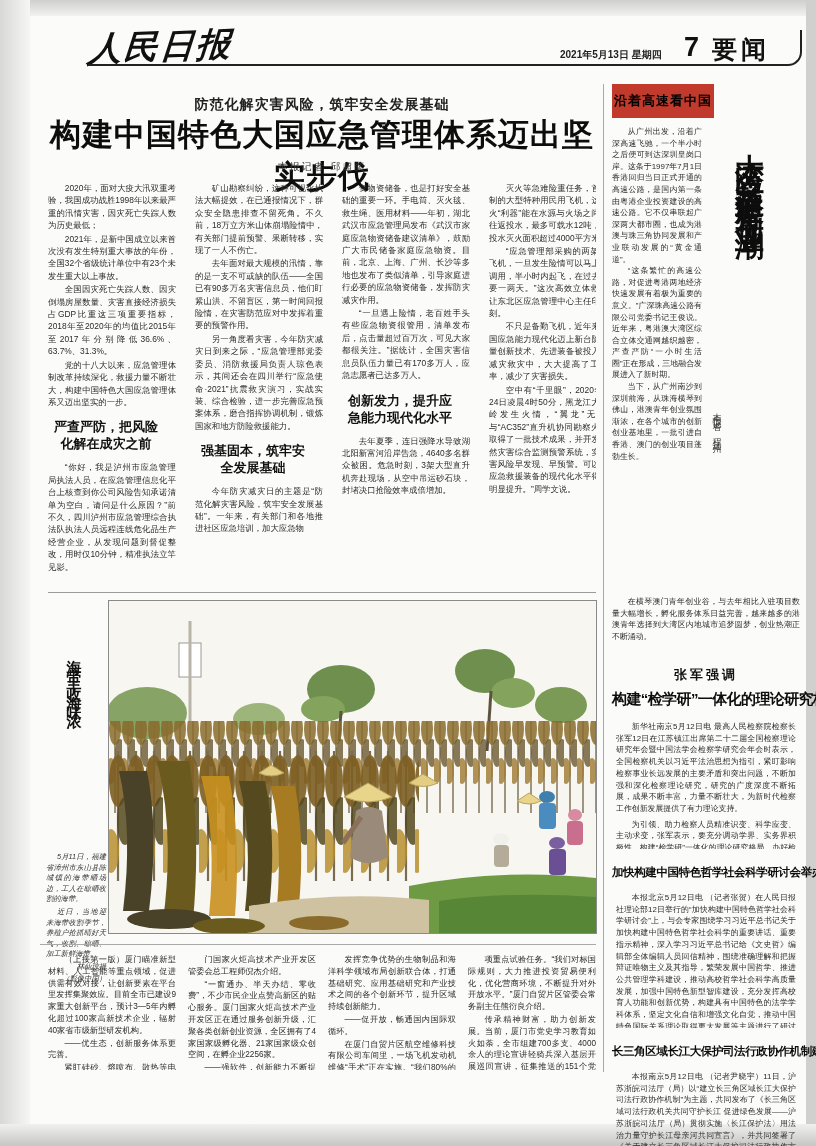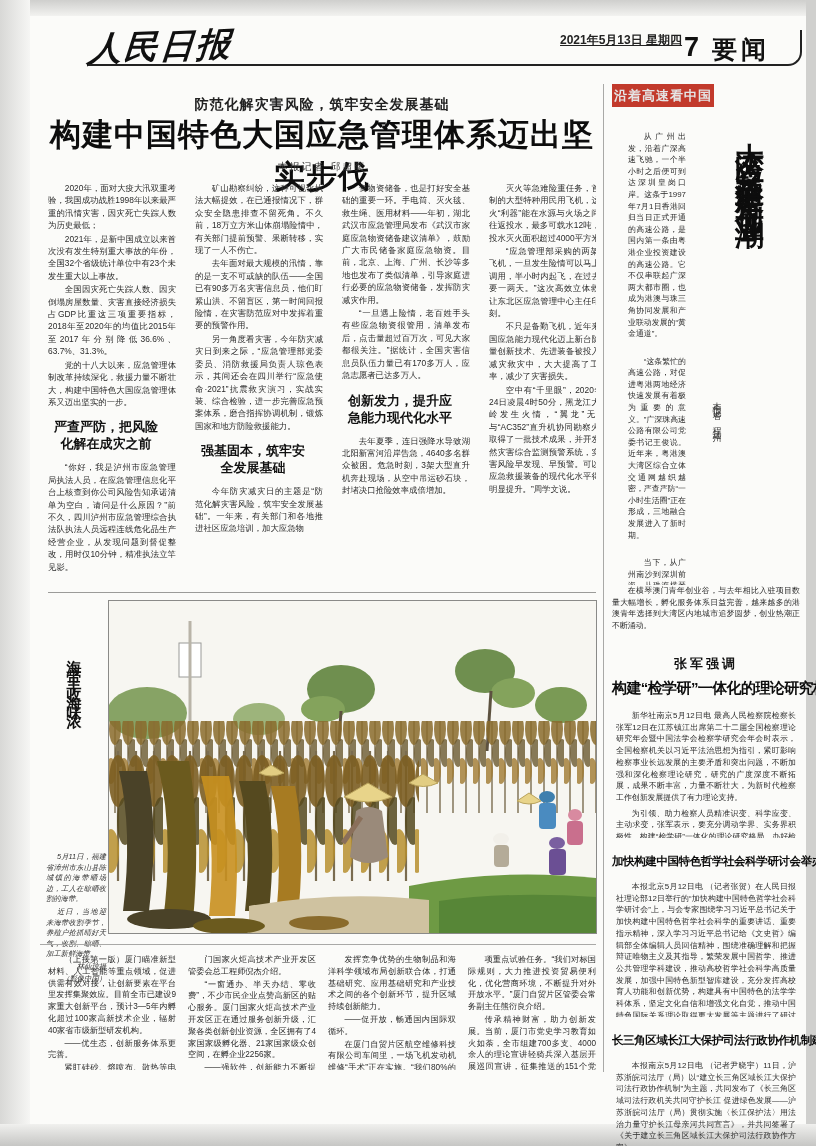--- a/index.html
+++ b/index.html
@@ -11,21 +11,21 @@
   .edge.left{left:0;top:0;width:30px;height:1146px;background:linear-gradient(90deg,#d8d8d6,#f6f6f4);}
   .edge.right{left:806px;top:0;width:10px;height:1146px;background:#d0d0ce;}
   .edge.bottom{left:0;top:1124px;width:816px;height:22px;background:linear-gradient(#f0f0ee,#c6c6c4);}
 
   
   .logo{position:absolute;left:88px;top:24px;font-family:"Liberation Serif",serif;
         font-size:34px;font-weight:bold;font-style:italic;transform:skewX(-6deg) rotate(-2deg);
         letter-spacing:2px;color:#111;}
   .mast-rule{position:absolute;left:88px;top:30px;width:712px;height:34px;
         border-bottom:2px solid #222;border-right:2px solid #222;border-bottom-right-radius:14px;}
-  .mast-date{position:absolute;left:560px;top:32px;font-size:12px;font-weight:bold;color:#222;text-decoration:underline;}
+  .mast-date{position:absolute;left:560px;top:48px;font-size:10px;font-weight:bold;color:#222;}
   .mast-pageno{position:absolute;left:684px;top:32px;font-size:27px;font-weight:bold;color:#111;}
   .mast-section{position:absolute;left:712px;top:33px;font-size:25px;font-weight:900;letter-spacing:4px;color:#111;}
 
   
   .vdivider{position:absolute;left:603px;top:84px;width:1px;height:988px;background:#a9a9a7;}
 
   
   .kicker{position:absolute;left:48px;top:96px;width:548px;text-align:center;
           font-size:14px;font-weight:bold;letter-spacing:1px;color:#222;}
   .headline{position:absolute;left:40px;top:114px;width:564px;text-align:center;
@@ -53,25 +53,25 @@
 
   .photo-rule{position:absolute;left:40px;top:944px;width:556px;height:1px;background:#a9a9a7;}
 
   
   .contcols{position:absolute;left:48px;top:954px;width:548px;height:116px;display:flex;gap:12px;overflow:hidden;}
   .contcols .col{width:128px;flex:0 0 128px;overflow:hidden;}
   .contcols .col p{font-size:8.2px;line-height:11.8px;}
 
   
   .sidebar{position:absolute;left:612px;top:84px;width:188px;}
-  .badge{width:102px;height:23px;background:#c23a2c;color:#e5e5e5;font-size:13px;font-weight:bold;
+  .badge{width:102px;height:34px;background:#c23a2c;color:#000000;font-size:13px;font-weight:bold;
          display:flex;align-items:center;justify-content:center;letter-spacing:1px;}
   .feature{position:relative;margin-top:8px;height:470px;}
   .feature-body{position:absolute;left:0;top:0;width:90px;height:470px;overflow:hidden;}
-  .feature-body p{margin:16px;text-indent:2em;text-align:justify;font-size:7.9px;line-height:11.6px;color:#2b2b2b;}
+  .feature-body p{margin:0;text-indent:2em;text-align:justify;font-size:7.9px;line-height:11.6px;color:#2b2b2b;}
   .feature-byline{position:absolute;left:98px;top:280px;height:180px;writing-mode:vertical-rl;
          text-orientation:upright;font-size:9px;letter-spacing:3px;color:#333;}
   .feature-headline{position:absolute;left:118px;top:4px;height:462px;writing-mode:vertical-rl;
          text-orientation:upright;font-family:"Liberation Serif",serif;font-size:29px;font-weight:900;
          letter-spacing:7px;color:#0d0d0d;}
   .feature-more{margin-top:0;height:56px;overflow:hidden;}
   .feature-more p{margin:0;text-indent:2em;text-align:justify;font-size:7.9px;line-height:11.6px;color:#2b2b2b;}
 
   .sb-kicker{margin-top:14px;text-align:center;font-size:13px;font-weight:900;letter-spacing:3px;color:#111;}
   .sb-headline{margin-top:6px;text-align:center;font-size:15px;font-weight:900;white-space:nowrap;

